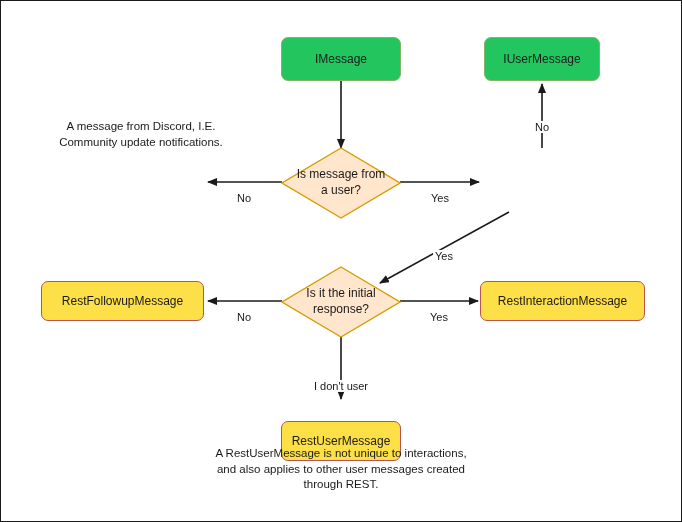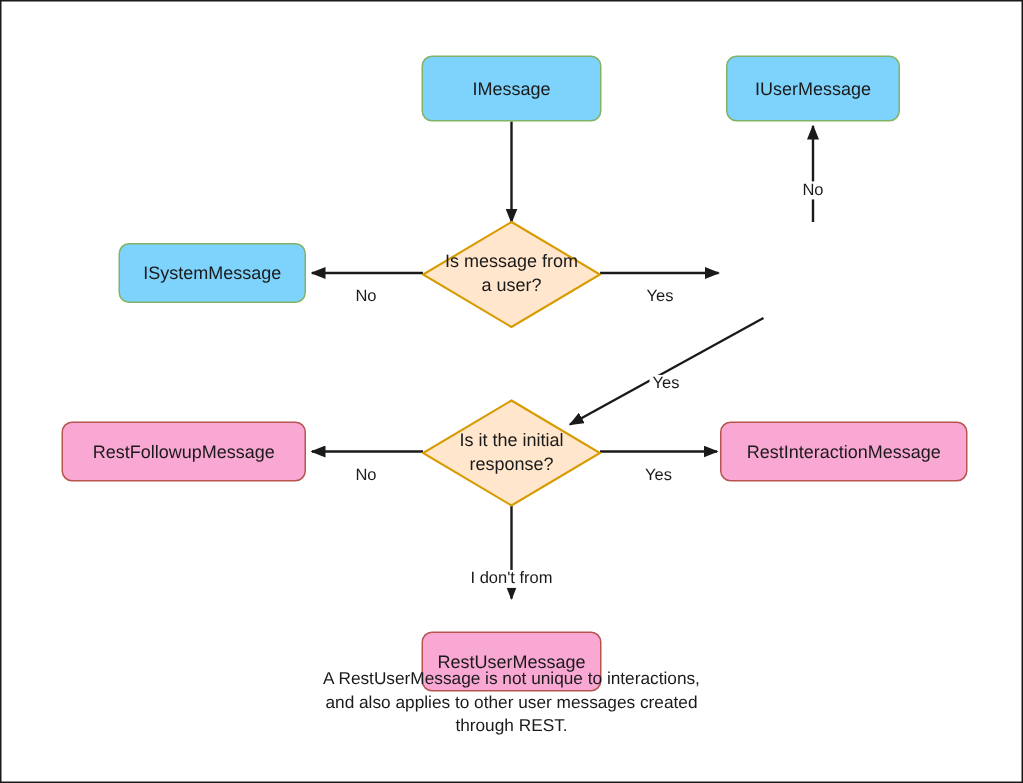--- a/index.html
+++ b/index.html
@@ -33,25 +33,25 @@
     justify-content: center;
     text-align: center;
     font-size: 12px;
     color: #1a1a1a;
     line-height: 1.25;
     border-radius: 7px;
     border-width: 1.3px;
     border-style: solid;
   }
   .node.green {
-    background: #7dd3fc;
+    background: #22c55e;
     border-color: #82b366;
   }
   .node.pink {
-    background: #f9a8d4;
+    background: #fde047;
     border-color: #b85450;
   }
   .diamond-wrap {
     position: absolute;
     box-sizing: border-box;
   }
   .diamond-wrap svg {
     position: absolute;
     left: 0;
     top: 0;
@@ -123,24 +123,23 @@
   </svg>
 
   <div class="node green" style="left:280px; top:36px; width:120px; height:44px;">
     <span>IMessage</span>
   </div>
 
   <div class="node green" style="left:483px; top:36px; width:116px; height:44px;">
     <span>IUserMessage</span>
   </div>
 
+  <div class="note" style="left:140px; top:118px; width:240px;">A message from Discord, I.E.
+Community update notifications.</div>
 
-  <div class="node green" style="left:78px; top:161px; width:125px; height:40px;">
-    <span>ISystemMessage</span>
-  </div>
 
   <div class="diamond-wrap" style="left:280px; top:146px; width:120px; height:72px;">
     <svg width="120" height="72">
       <polygon points="60,1 119,36 60,71 1,36" fill="#ffe6cc" stroke="#d79b00" stroke-width="1.4"></polygon>
     </svg>
     <div class="diamond-label">Is message from a user?</div>
   </div>
 
 
   <div class="diamond-wrap" style="left:280px; top:265px; width:120px; height:72px;">
@@ -165,15 +164,15 @@
   <div class="note" style="left:340px; top:445px; width:330px;">A RestUserMessage is not unique to interactions,
 and also applies to other user messages created
 through REST.</div>
 
   <div class="edge-label" style="left:243px; top:181px;">No</div>
   <div class="edge-label" style="left:439px; top:181px;">Yes</div>
   <div class="edge-label" style="left:541px; top:110px;">No</div>
   <div class="edge-label" style="left:443px; top:239px;">Yes</div>
   <div class="edge-label" style="left:243px; top:300px;">No</div>
   <div class="edge-label" style="left:438px; top:300px;">Yes</div>
-  <div class="edge-label" style="left:340px; top:369px;">I don't from</div>
+  <div class="edge-label" style="left:340px; top:369px;">I don't user</div>
 
 </div>
 
 </body></html>

